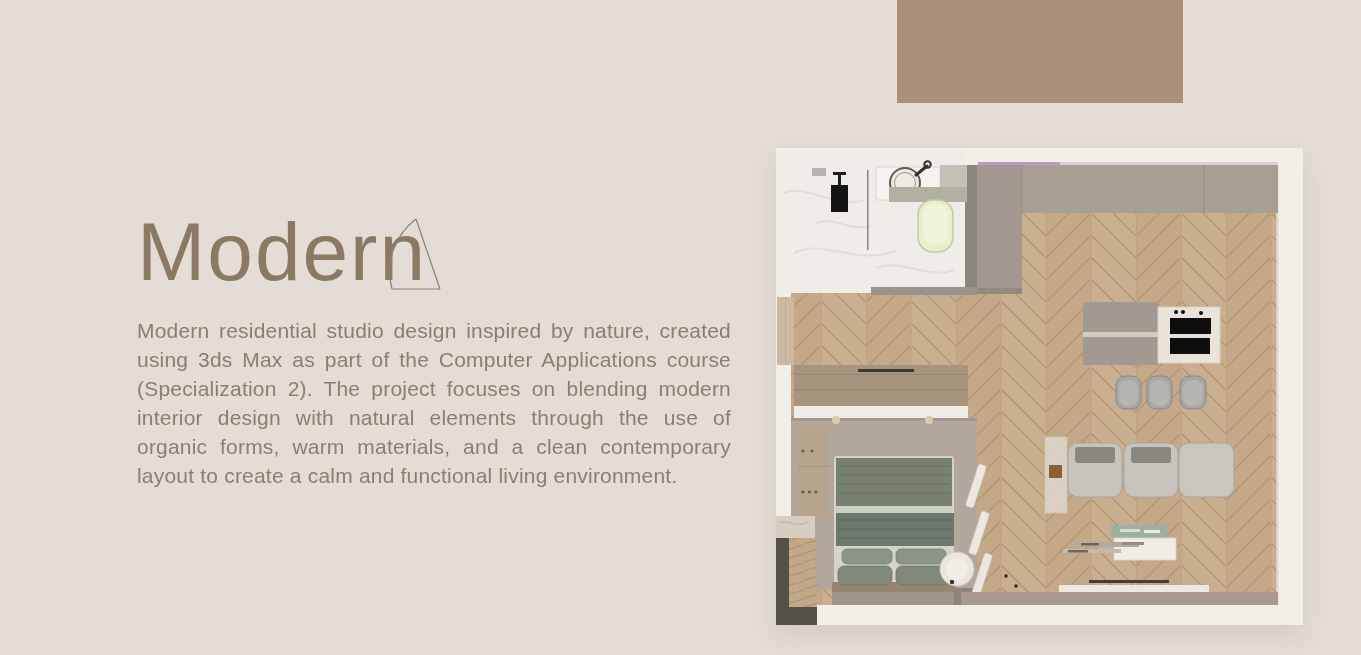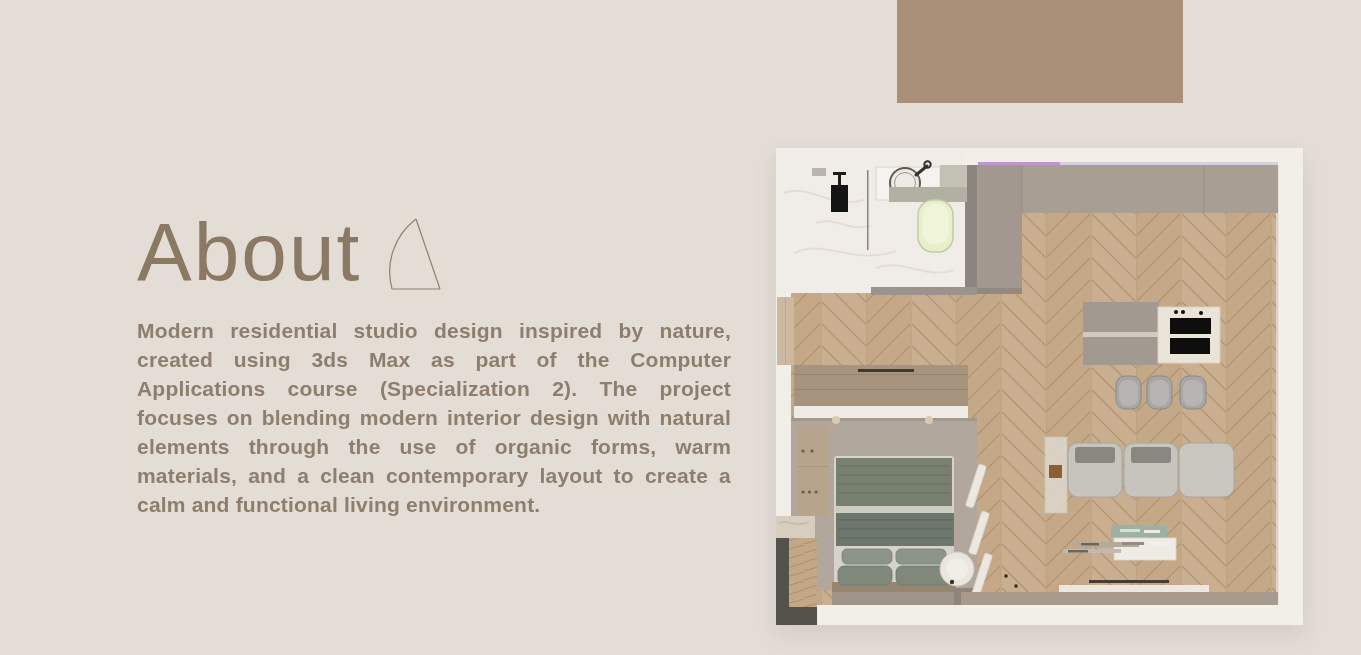--- a/index.html
+++ b/index.html
@@ -17,40 +17,40 @@
     position:absolute;left:137px;top:212px;width:600px;
   }
   .heading-row{position:relative;height:80px;}
   .about h1{
     margin:0;font-size:82px;line-height:80px;font-weight:400;
     color:#8a7a63;letter-spacing:2px;
   }
   .door-icon{position:absolute;left:252px;top:4px;}
   .about p{
     margin:24px 0 0 0;width:594px;
-    font-size:21px;line-height:29px;font-weight:700;
+    font-size:21px;line-height:29px;font-weight:400;
     color:#8d7e6d;text-align:justify;letter-spacing:0.2px;
   }
   .plan{
     position:absolute;left:776px;top:148px;width:527px;height:477px;
     margin:0;background:#f2efe9;
     box-shadow:0 10px 22px rgba(95,80,62,0.12);
   }
   .plan svg{display:block;}
 </style>
 </head>
 <body>
 
 <div class="page-root">
 
   <div class="accent-rect"></div>
 
   <section class="about">
     <div class="heading-row">
-      <h1>About</h1>
+      <h1>Modern</h1>
       <svg class="door-icon" width="54" height="76" viewBox="0 0 54 76">
         <path d="M27,3 A66,66 0 0 0 3,73" fill="none" stroke="#8f8069" stroke-width="1.2"></path>
         <path d="M27,3 L51,73" fill="none" stroke="#8f8069" stroke-width="1.2"></path>
         <path d="M3,73 L51,73" fill="none" stroke="#8f8069" stroke-width="1.2"></path>
       </svg>
     </div>
     <p>Modern residential studio design inspired by nature, created using 3ds Max as part of the Computer Applications course (Specialization 2). The project focuses on blending modern interior design with natural elements through the use of organic forms, warm materials, and a clean contemporary layout to create a calm and functional living environment.</p>
   </section>
 
   <figure class="plan">

